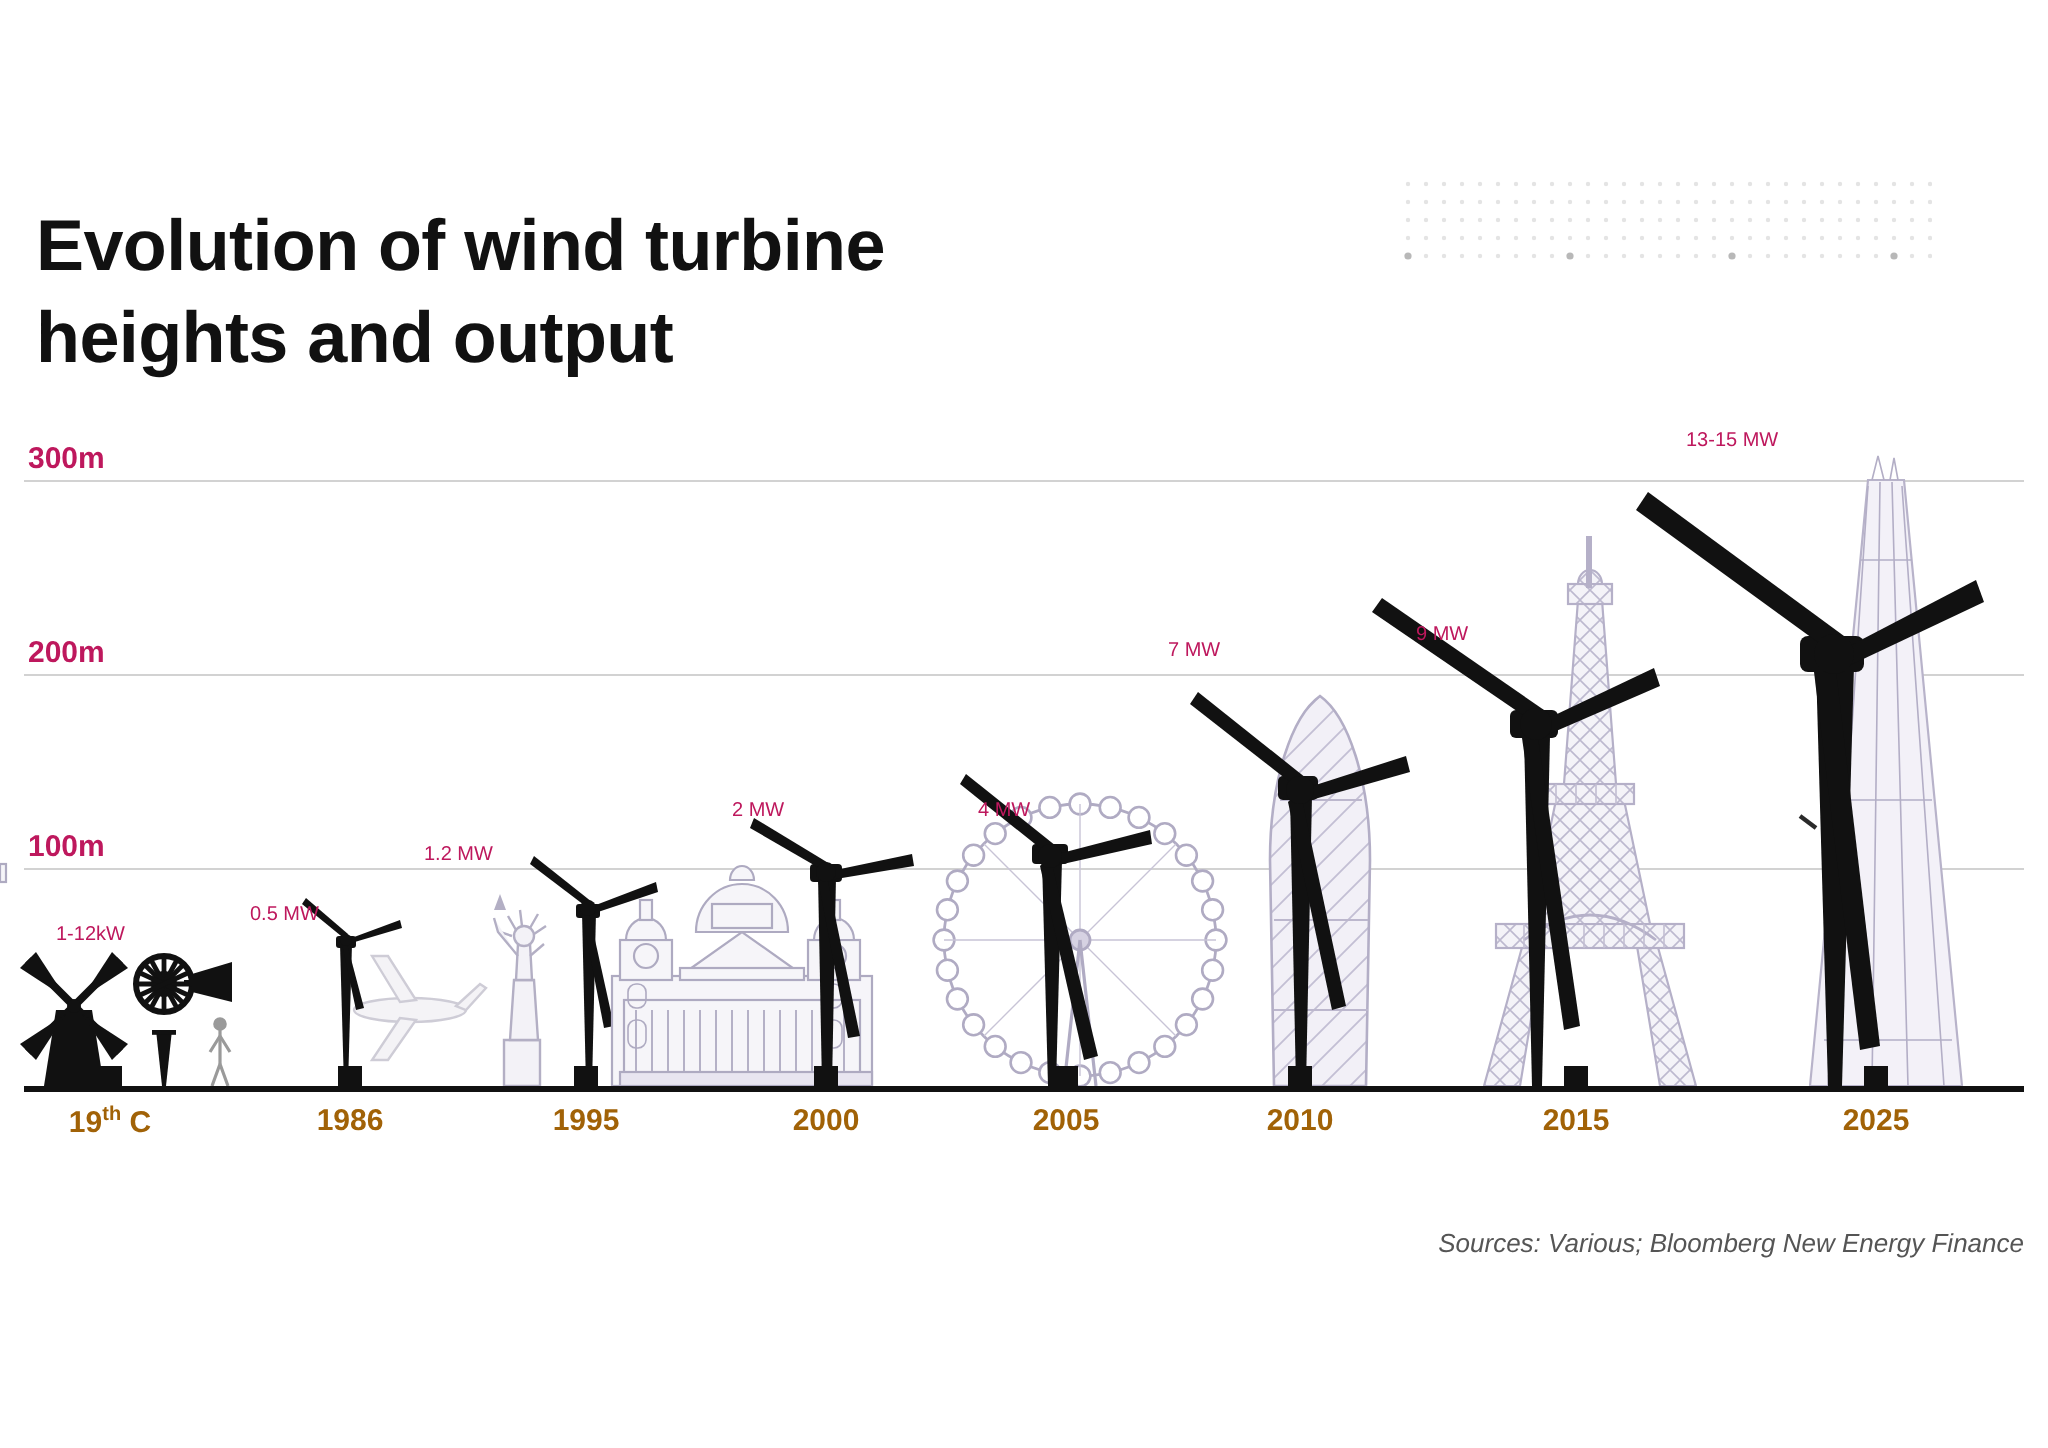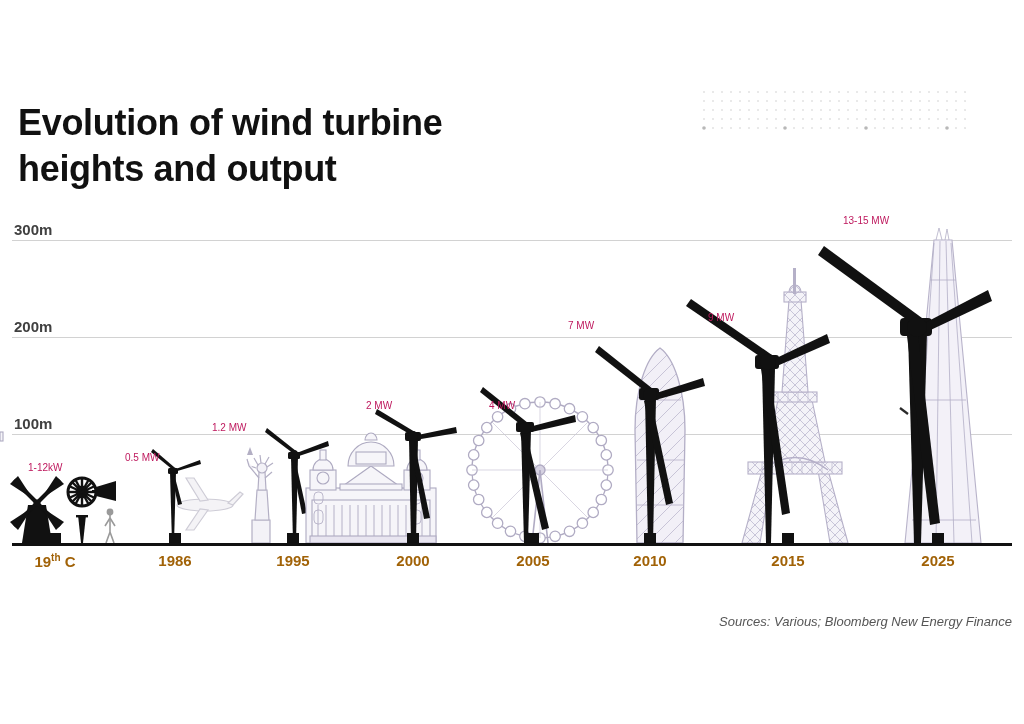--- a/index.html
+++ b/index.html
@@ -47,21 +47,21 @@
     left: 12px;
     width: 1000px;
     height: 1px;
     background: #d2d2d2;
   }
   .ylabel {
     position: absolute;
     left: 14px;
     font-size: 15px;
     font-weight: bold;
-    color: #404040;
+    color: #be185d;
     transform: translateY(-100%);
     padding-bottom: 2px;
   }
   #baseline {
     position: absolute;
     left: 12px; top: 543px;
     width: 1000px;
     height: 3px;
     background: #111111;
   }
@@ -553,21 +553,21 @@
 
         <path d="M900,408 L908,414" stroke="#2a2a2a" stroke-width="2.2" fill="none"></path>
       </g>
     </svg>
 
     <div class="mwlabel" style="left:28px;  top:462px">1-12kW</div>
     <div class="mwlabel" style="left:125px; top:452px">0.5 MW</div>
     <div class="mwlabel" style="left:212px; top:422px">1.2 MW</div>
     <div class="mwlabel" style="left:366px; top:400px">2 MW</div>
     <div class="mwlabel" style="left:489px; top:400px">4 MW</div>
-    <div class="mwlabel" style="left:568px; top:320px">7 MW</div>
+    <div class="mwlabel" style="left:584px; top:320px">7 MW</div>
     <div class="mwlabel" style="left:708px; top:312px">9 MW</div>
     <div class="mwlabel" style="left:843px; top:215px">13-15 MW</div>
 
     <div id="baseline"></div>
 
     <div class="tick" style="left:55px"></div>
     <div class="tick" style="left:175px"></div>
     <div class="tick" style="left:293px"></div>
     <div class="tick" style="left:413px"></div>
     <div class="tick" style="left:533px"></div>

